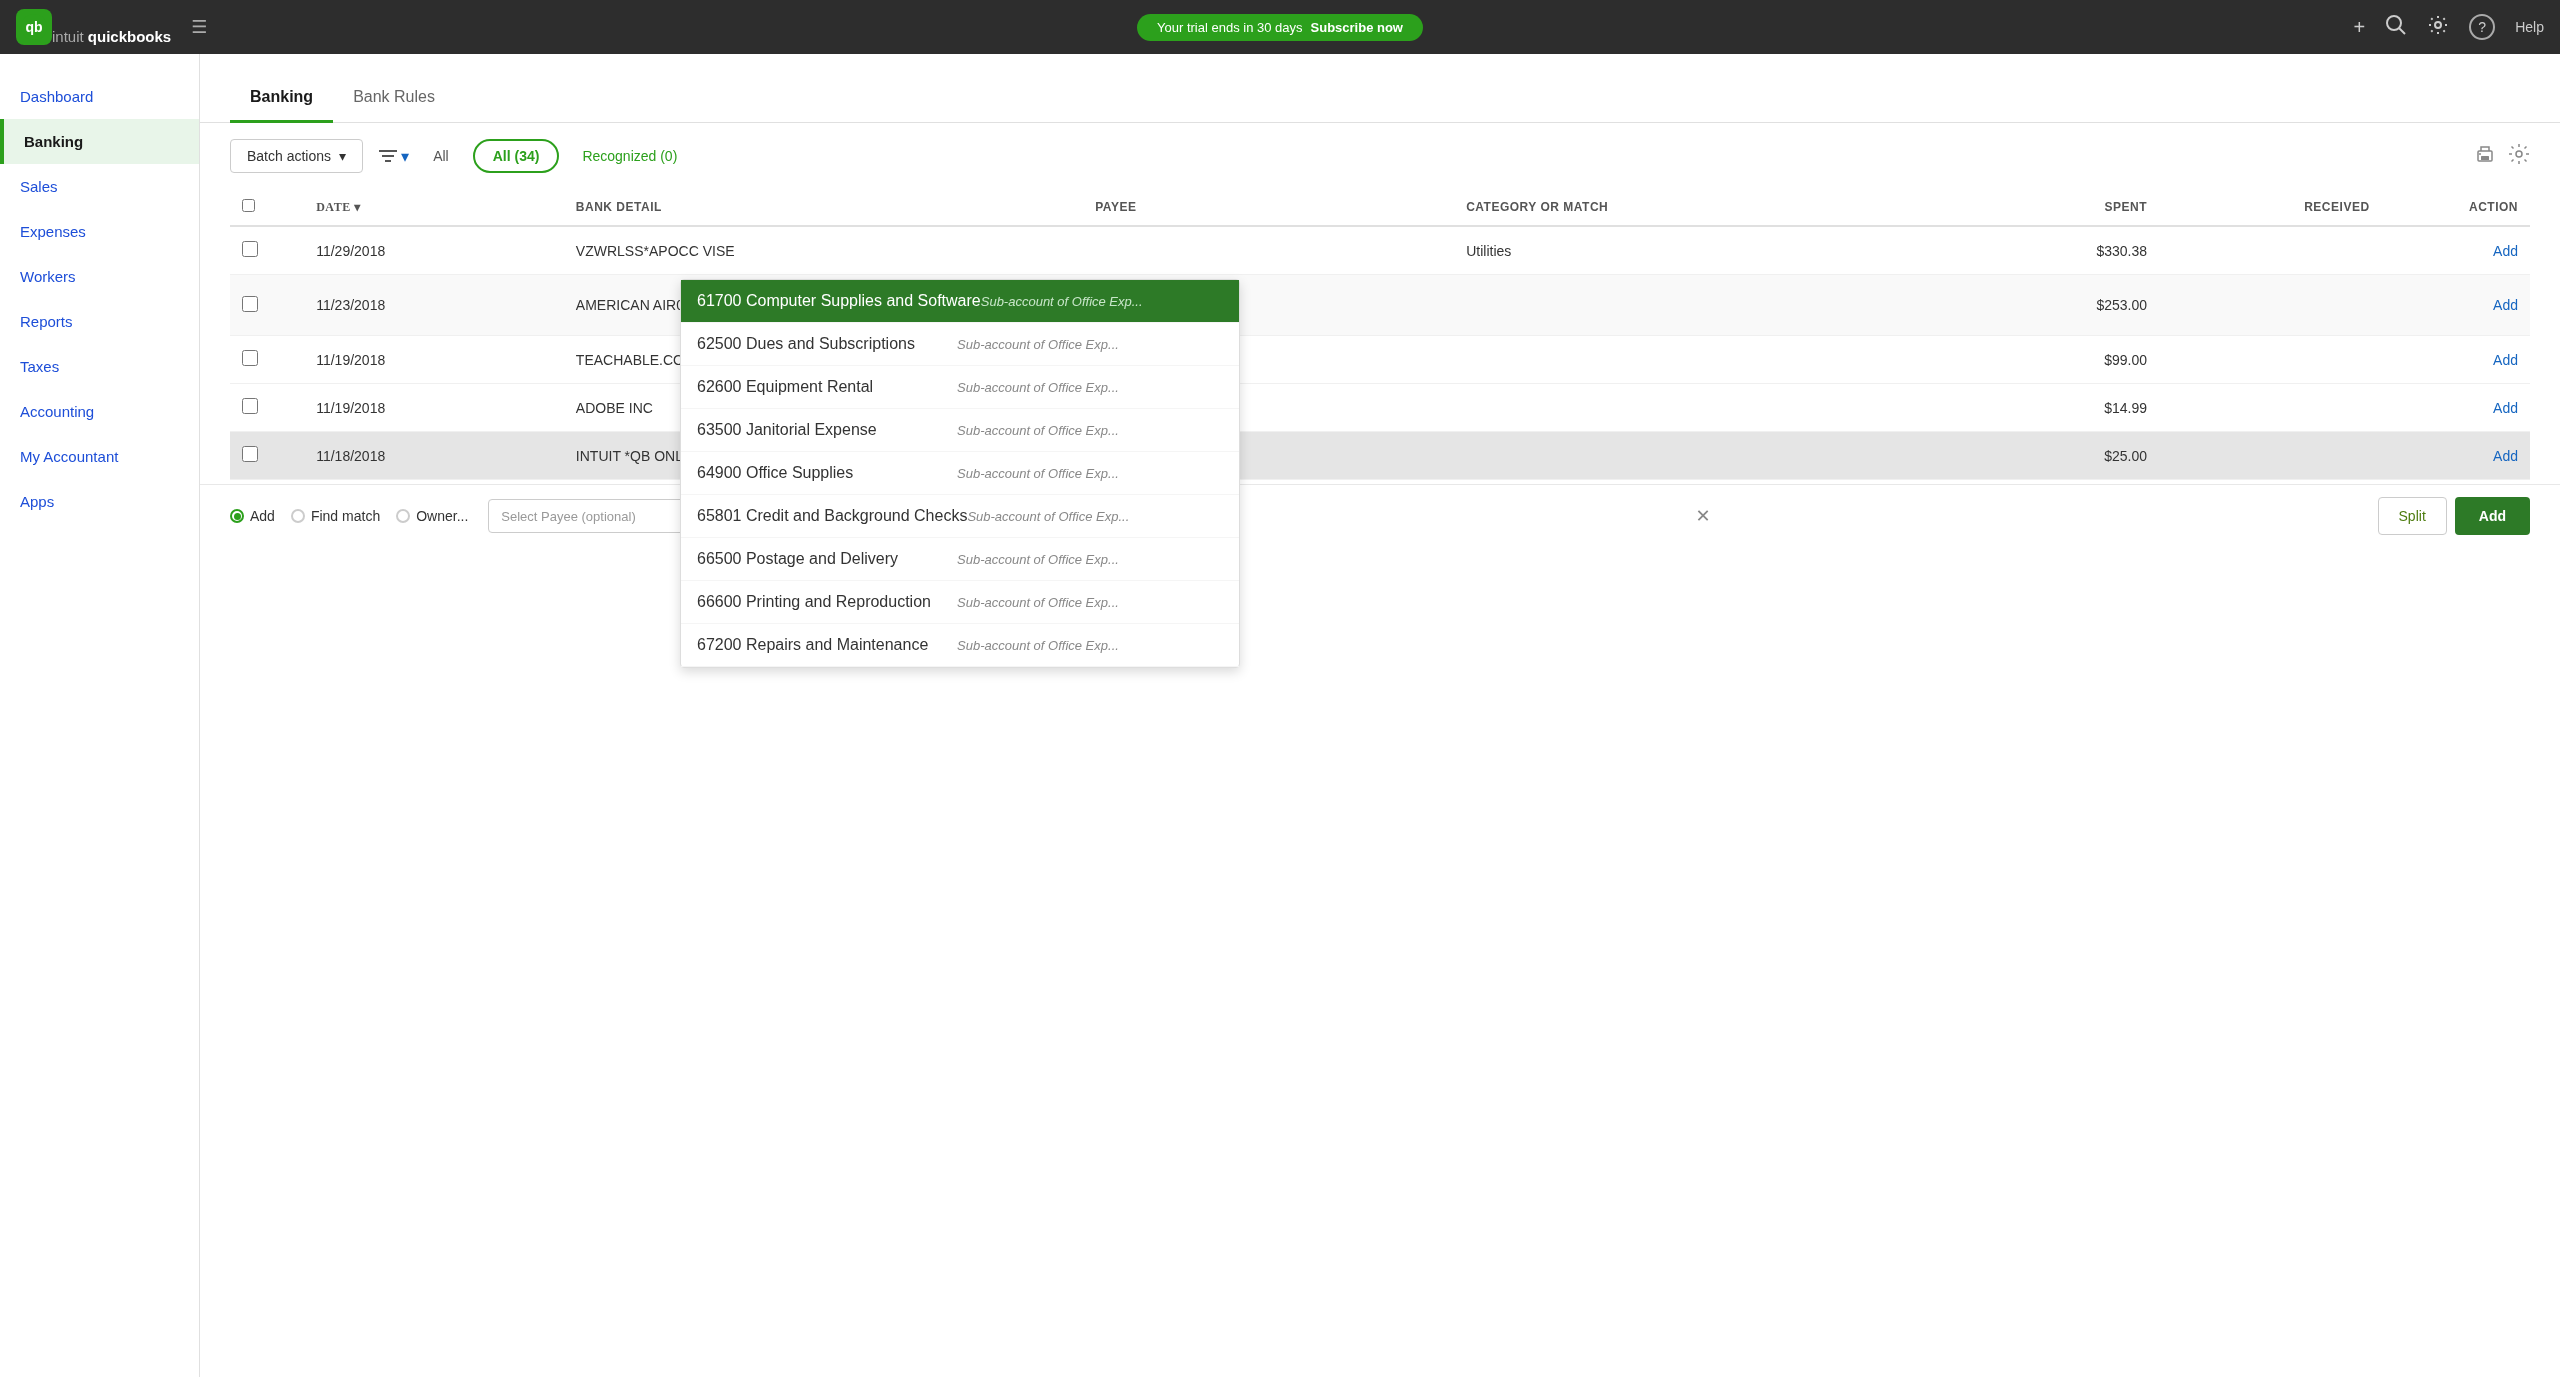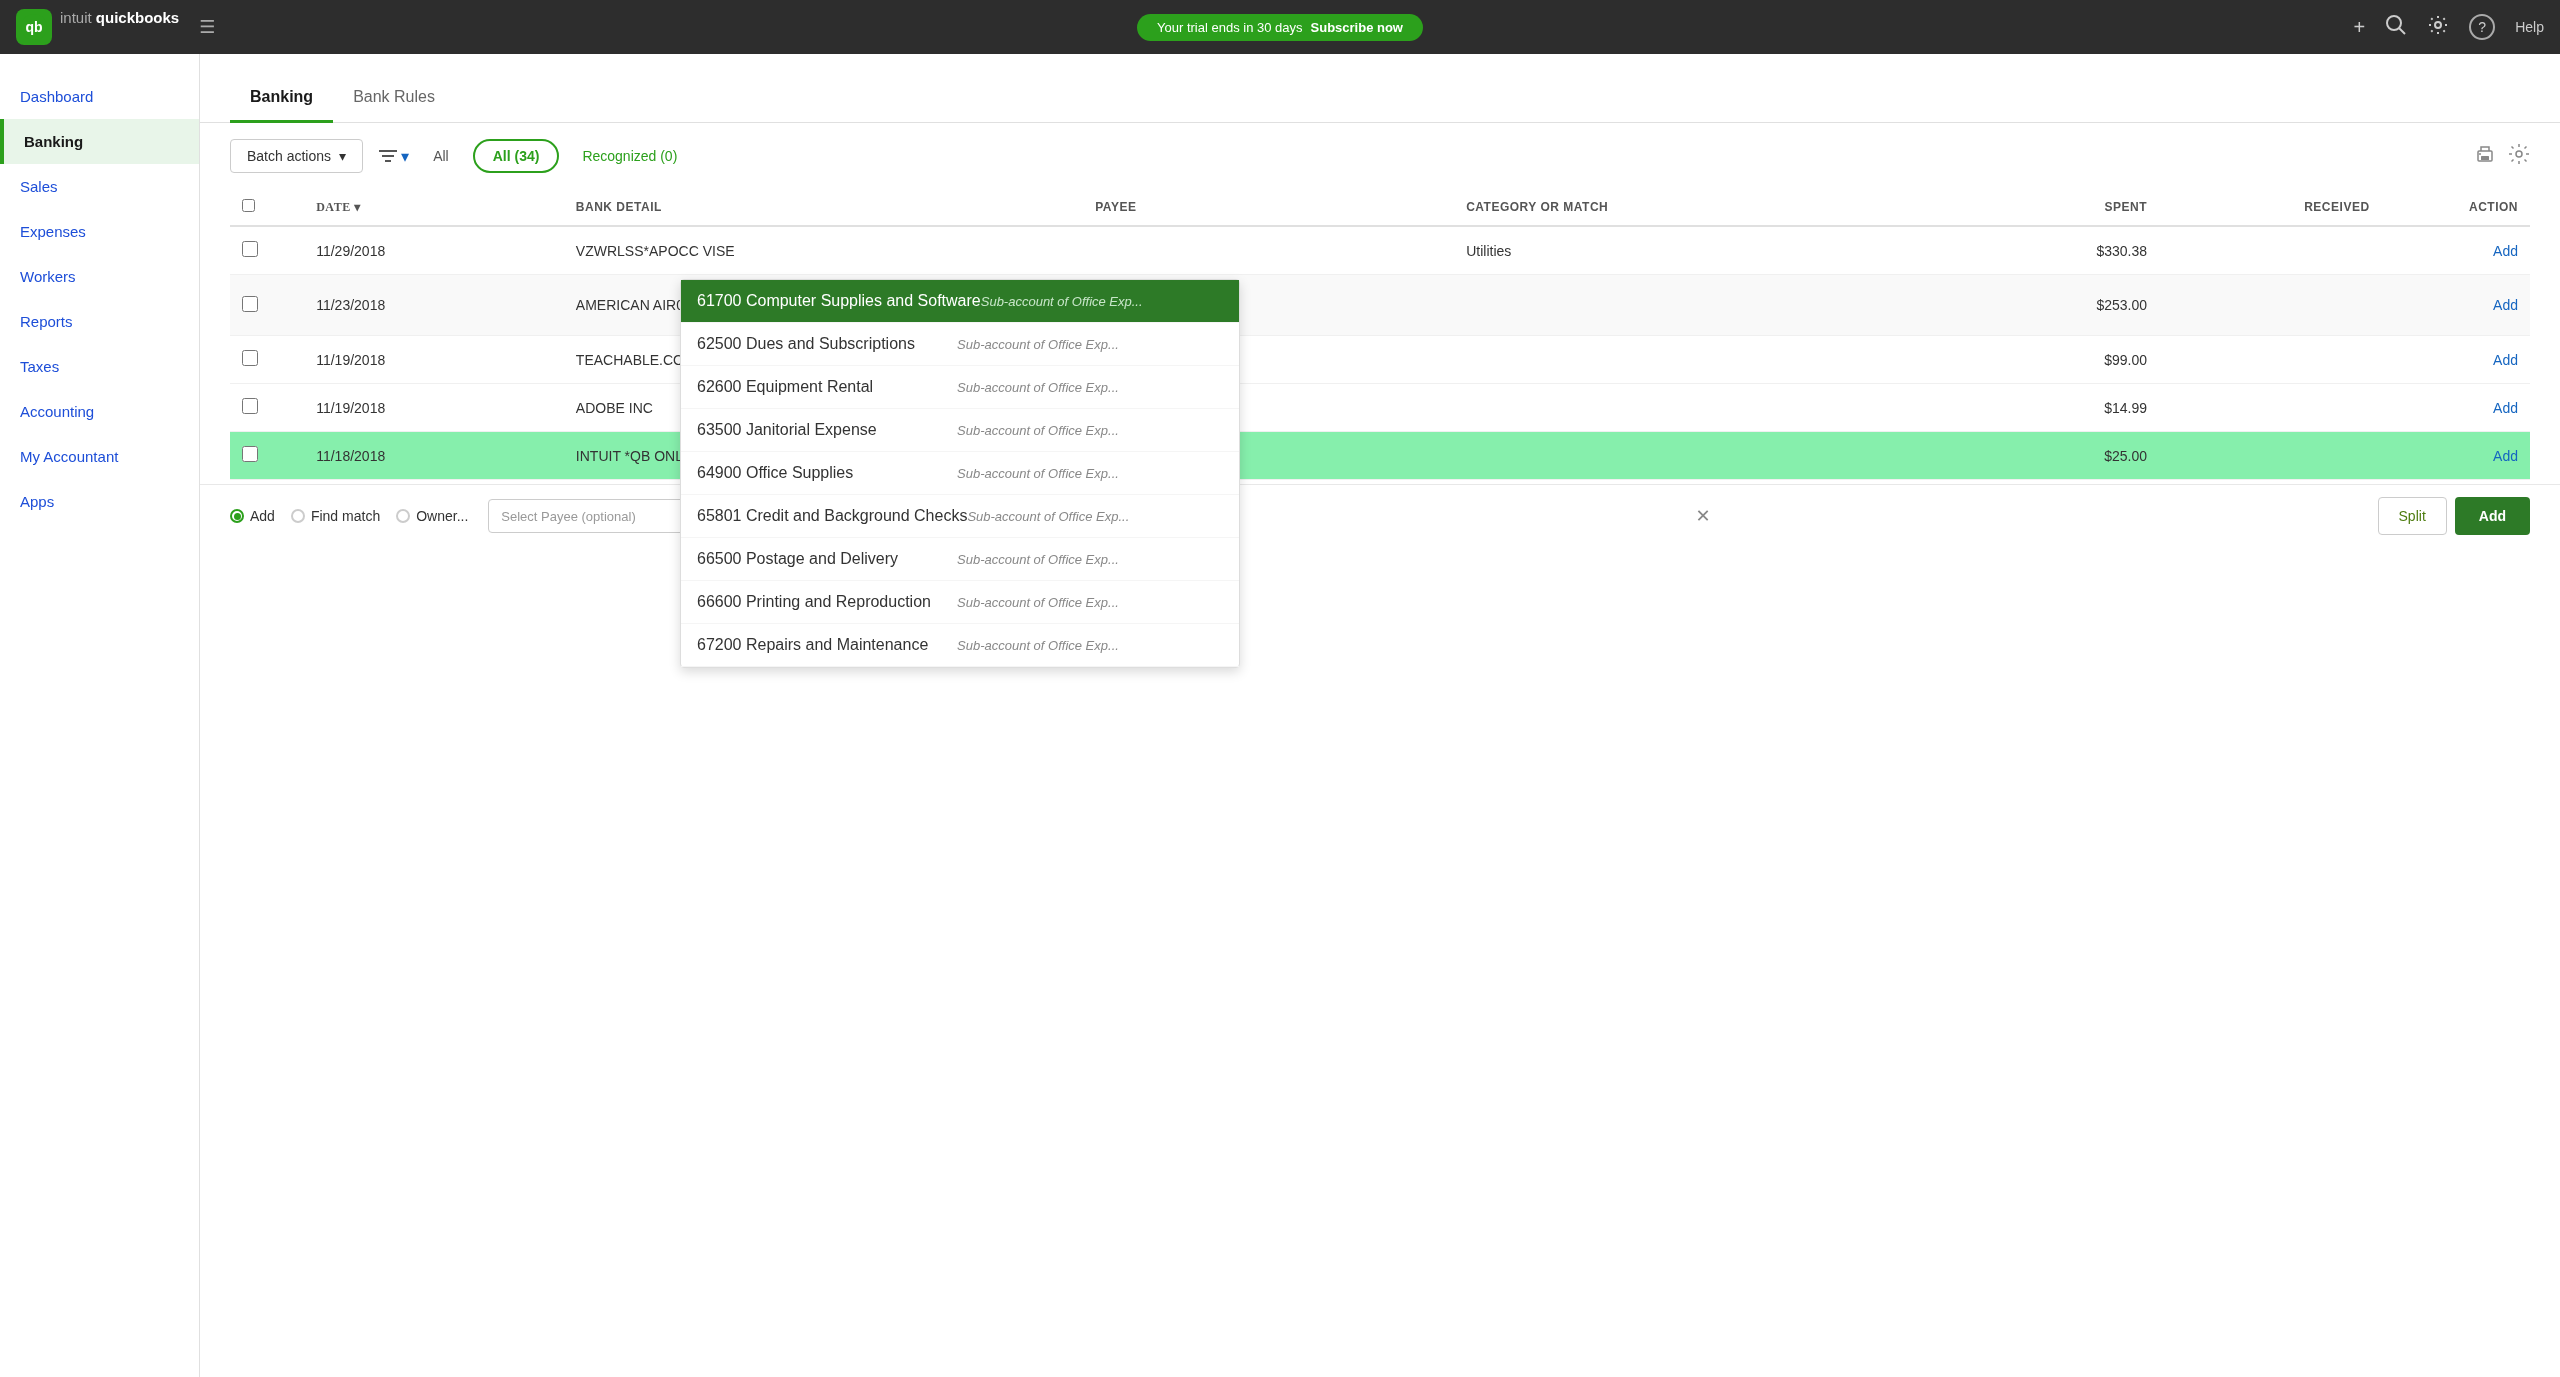--- a/index.html
+++ b/index.html
@@ -10,22 +10,21 @@
       background: #2d2d2d;
       height: 54px;
       display: flex;
       align-items: center;
       padding: 0 16px;
       gap: 16px;
       position: relative;
     }
     .logo-area {
       display: flex;
-      align-items: flex-start;
-      gap: 8px;
+      align-items: flex-end;
     }
     .qb-logo {
       width: 36px;
       height: 36px;
       background: #2ca01c;
       border-radius: 8px;
       display: flex;
       align-items: center;
       justify-content: center;
       color: white;
@@ -635,21 +634,21 @@
             <td></td>
             <td class="td-amount">
               <span>$14.99</span>
             </td>
             <td class="td-amount"></td>
             <td class="td-action">
               <span class="add-link">Add</span>
             </td>
           </tr>
 
-          <tr style="background:#86efac;">
+          <tr style="background:#e5e5e5;">
             <td class="checkbox-cell">
               <input type="checkbox" style="">
             </td>
             <td>
               <span>11/18/2018</span>
             </td>
             <td>
               <span>INTUIT *QB ONLINE</span>
             </td>
             <td></td>

